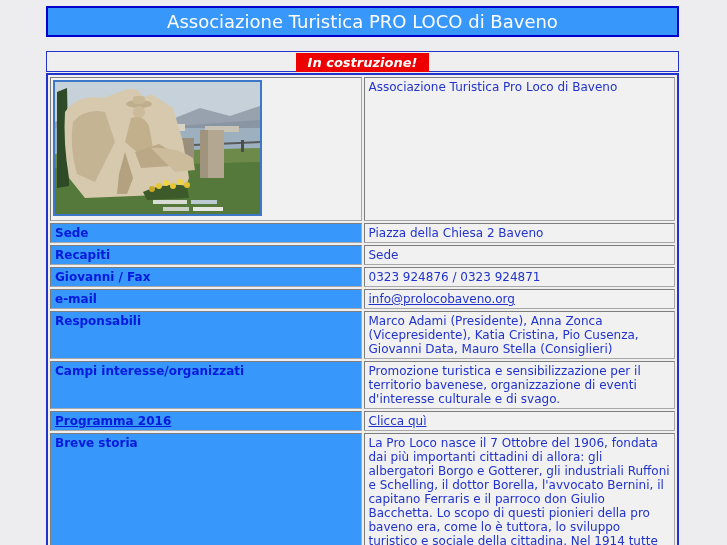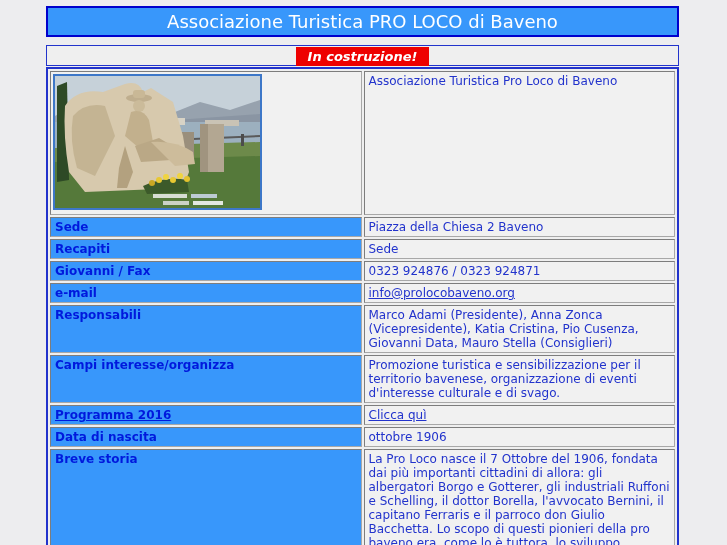--- a/index.html
+++ b/index.html
@@ -10,21 +10,21 @@
   }
   .page { width:633px; margin:6px 0 0 46px; }
 
   .titlebar {
     background:#3897FB; border:2px solid #0000CC;
     height:27px; line-height:27px; text-align:center;
     color:#FFFFFF; font-size:18px;
   }
 
   .construction {
-    margin-top:8px; border:1px solid #2233CC; background:#EFEFEF;
+    margin-top:14px; border:1px solid #2233CC; background:#EFEFEF;
     height:19px; text-align:center;
   }
   .badge {
     display:inline-block; background:#EE0000; color:#FFFFFF;
     font-weight:bold; font-style:italic; font-size:13px;
     line-height:19px; padding:0 12px;
   }
 
   table.info {
     border-collapse:separate; border-spacing:2px; width:100%;
@@ -125,34 +125,30 @@
       <td class="lbl">e-mail</td>
       <td class="val">
         <a>info@prolocobaveno.org</a>
       </td>
     </tr>
     <tr>
       <td class="lbl">Responsabili</td>
       <td class="val">Marco Adami (Presidente), Anna Zonca (Vicepresidente), Katia Cristina, Pio Cusenza, Giovanni Data, Mauro Stella (Consiglieri)</td>
     </tr>
     <tr>
-      <td class="lbl">Campi interesse/organizza</td>
+      <td class="lbl">Campi interesse/organizzati</td>
       <td class="val">Promozione turistica e sensibilizzazione per il territorio bavenese, organizzazione di eventi d'interesse culturale e di svago.</td>
     </tr>
     <tr>
       <td class="lbl">
         <a>Programma 2016</a>
       </td>
       <td class="val">
         <a>Clicca quì</a>
       </td>
-    </tr>
-    <tr>
-      <td class="lbl">Data di nascita</td>
-      <td class="val">ottobre 1906</td>
     </tr>
     <tr>
       <td class="lbl">Breve storia</td>
       <td class="val">La Pro Loco nasce il 7 Ottobre del 1906, fondata dai più importanti cittadini di allora: gli albergatori Borgo e Gotterer, gli industriali Ruffoni e Schelling, il dottor Borella, l'avvocato Bernini, il capitano Ferraris e il parroco don Giulio Bacchetta. Lo scopo di questi pionieri della pro baveno era, come lo è tuttora, lo sviluppo turistico e sociale della cittadina. Nel 1914 tutte le Pro Loco della zona confluirono nel "Comitato Sempione Verbano". Dopo tanti anni la Pro Baveno fu ricostituita e negli anni novanta ha ripreso ad entusiasmare i cittadini che ne hanno fatto parte. Ora la Pro Loco organizza manifestazioni, e patrocina eventi organizzati con le molte associazioni presenti a Baveno.</td>
     </tr>
 
   </tbody>
     </table>
 
 </div>

